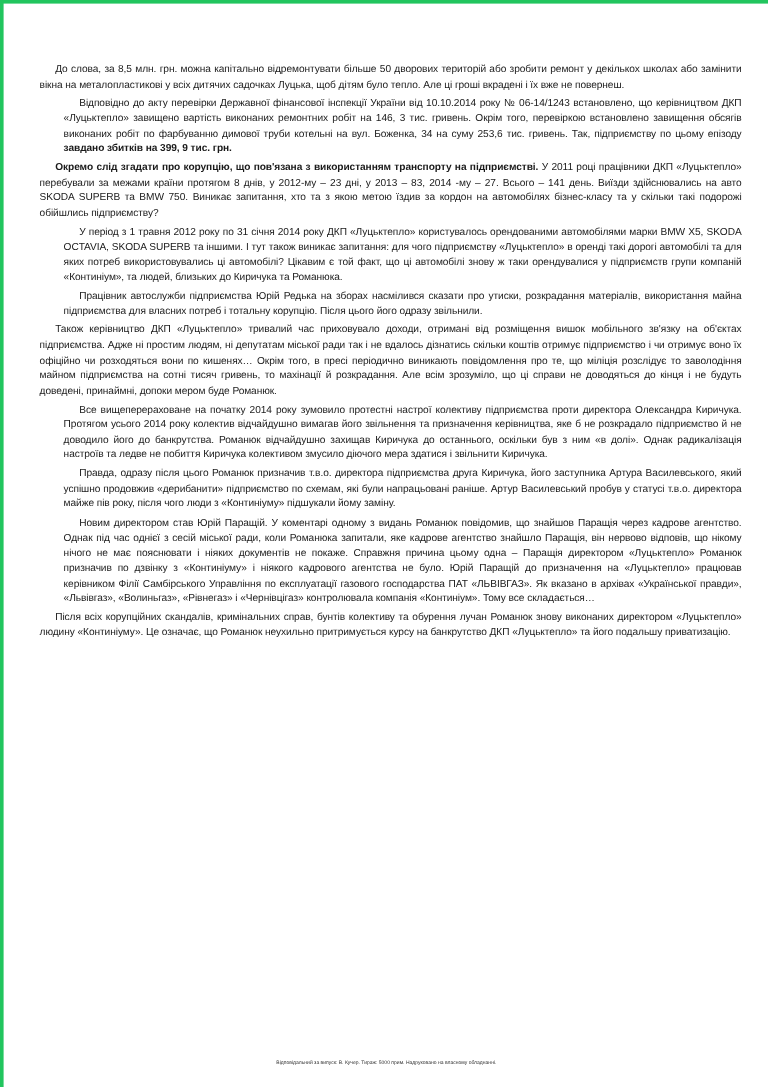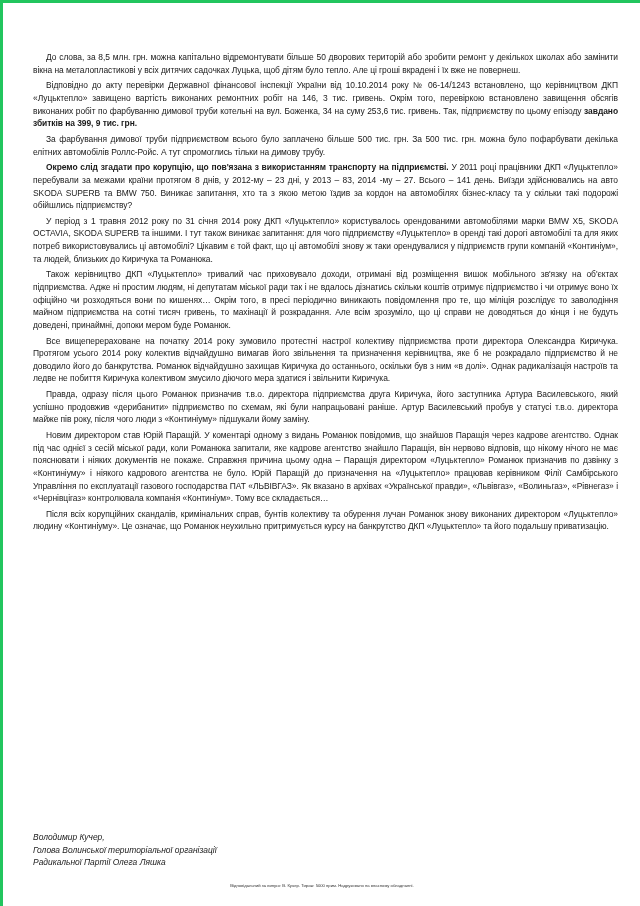--- a/index.html
+++ b/index.html
@@ -16,21 +16,21 @@
     left: 30px; top: 48px;
     width: 585px;
     font-family: "Liberation Sans", sans-serif;
     font-size: 8.45px;
     line-height: 12.6px;
     color: #1a1a1a;
     text-align: justify;
     letter-spacing: -0.05px;
   }
   .content p { margin: 0 0 3.2px 0; text-indent: 13px; }
-  .content p.gap { margin-top: 3px; }
+  .content p.gap { margin-top: 3px; margin-left: 20px; }
   .content p.noindent { text-indent: 0; }
   .content b { font-weight: bold; }
   .sign {
     position: absolute; left: 30px; top: 828px;
     font-family: "Liberation Sans", sans-serif;
     font-style: italic; font-size: 8.45px; line-height: 12.6px; color: #1a1a1a;
   }
   .sign div { white-space: nowrap; }
   .footer {
     position: absolute; left: 0; right: 0; top: 880px;
@@ -39,30 +39,25 @@
     font-size: 4.2px; color: #333;
   }
 </style>
 </head>
 <body>
 
 <div class="page">
   <div class="content">
     <p><span>До слова, за 8,5 млн. грн. можна капітально відремонтувати більше 50 дворових територій або зробити ремонт у декількох школах або замінити вікна на металопластикові у всіх дитячих садочках Луцька, щоб дітям було тепло. Але ці гроші вкрадені і їх вже не повернеш.</span></p>
     <p class="gap"><span>Відповідно до акту перевірки Державної фінансової інспекції України від 10.10.2014 року № 06-14/1243 встановлено, що керівництвом ДКП «Луцьктепло» завищено вартість виконаних ремонтних робіт на 146, 3 тис. гривень. Окрім того, перевіркою встановлено завищення обсягів виконаних робіт по фарбуванню димової труби котельні на вул. Боженка, 34 на суму 253,6 тис. гривень. Так, підприємству по цьому епізоду </span><b>завдано збитків на 399, 9 тис. грн.</b></p>
-    <p class="gap"><span>За фарбування димової труби підприємством всього було заплачено більше 500 тис. грн. За 500 тис. грн. можна було пофарбувати декілька елітних автомобілів Роллс-Ройс. А тут спромоглись тільки на димову трубу.</span></p>
     <p><b>Окремо слід згадати про корупцію, що пов'язана з використанням транспорту на підприємстві.</b><span> У 2011 році працівники ДКП «Луцьктепло» перебували за межами країни протягом 8 днів, у 2012-му – 23 дні, у 2013 – 83, 2014 -му – 27. Всього – 141 день. Виїзди здійснювались на авто SKODA SUPERB та BMW 750. Виникає запитання, хто та з якою метою їздив за кордон на автомобілях бізнес-класу та у скільки такі подорожі обійшлись підприємству?</span></p>
     <p class="gap"><span>У період з 1 травня 2012 року по 31 січня 2014 року ДКП «Луцьктепло» користувалось орендованими автомобілями марки BMW X5, SKODA OCTAVIA, SKODA SUPERB та іншими. І тут також виникає запитання: для чого підприємству «Луцьктепло» в оренді такі дорогі автомобілі та для яких потреб використовувались ці автомобілі? Цікавим є той факт, що ці автомобілі знову ж таки орендувалися у підприємств групи компаній «Континіум», та людей, близьких до Киричука та Романюка.</span></p>
+    <p class="gap"><span>Працівник автослужби підприємства Юрій Редька на зборах насмілився сказати про утиски, розкрадання матеріалів, використання майна підприємства для власних потреб і тотальну корупцію. Після цього його одразу звільнили.</span></p>
     <p><span>Також керівництво ДКП «Луцьктепло» тривалий час приховувало доходи, отримані від розміщення вишок мобільного зв'язку на об'єктах підприємства. Адже ні простим людям, ні депутатам міської ради так і не вдалось дізнатись скільки коштів отримує підприємство і чи отримує воно їх офіційно чи розходяться вони по кишенях… Окрім того, в пресі періодично виникають повідомлення про те, що міліція розслідує то заволодіння майном підприємства на сотні тисяч гривень, то махінації й розкрадання. Але всім зрозуміло, що ці справи не доводяться до кінця і не будуть доведені, принаймні, допоки мером буде Романюк.</span></p>
     <p class="gap"><span>Все вищеперераховане на початку 2014 року зумовило протестні настрої колективу підприємства проти директора Олександра Киричука. Протягом усього 2014 року колектив відчайдушно вимагав його звільнення та призначення керівництва, яке б не розкрадало підприємство й не доводило його до банкрутства. Романюк відчайдушно захищав Киричука до останнього, оскільки був з ним «в долі». Однак радикалізація настроїв та ледве не побиття Киричука колективом змусило діючого мера здатися і звільнити Киричука.</span></p>
     <p class="gap"><span>Правда, одразу після цього Романюк призначив т.в.о. директора підприємства друга Киричука, його заступника Артура Василевського, який успішно продовжив «дерибанити» підприємство по схемам, які були напрацьовані раніше. Артур Василевський пробув у статусі т.в.о. директора майже пів року, після чого люди з «Континіуму» підшукали йому заміну.</span></p>
     <p class="gap"><span>Новим директором став Юрій Паращій. У коментарі одному з видань Романюк повідомив, що знайшов Паращія через кадрове агентство. Однак під час однієї з сесій міської ради, коли Романюка запитали, яке кадрове агентство знайшло Паращія, він нервово відповів, що нікому нічого не має пояснювати і ніяких документів не покаже. Справжня причина цьому одна – Паращія директором «Луцьктепло» Романюк призначив по дзвінку з «Континіуму» і ніякого кадрового агентства не було. Юрій Паращій до призначення на «Луцьктепло» працював керівником Філії Самбірського Управління по експлуатації газового господарства ПАТ «ЛЬВІВГАЗ». Як вказано в архівах «Української правди», «Львівгаз», «Волиньгаз», «Рівнегаз» і «Чернівцігаз» контролювала компанія «Континіум». Тому все складається…</span></p>
     <p><span>Після всіх корупційних скандалів, кримінальних справ, бунтів колективу та обурення лучан Романюк знову виконаних директором «Луцьктепло» людину «Континіуму». Це означає, що Романюк неухильно притримується курсу на банкрутство ДКП «Луцьктепло» та його подальшу приватизацію.</span></p>
   </div>
 
-  <div class="sign">
-    <div>Володимир Кучер,</div>
-    <div>Голова Волинської територіальної організації</div>
-    <div>Радикальної Партії Олега Ляшка</div>
-  </div>
 
   <div class="footer">Відповідальний за випуск: В. Кучер. Тираж: 5000 прим. Надруковано на власному обладнанні.</div>
 </div>
 
 </body></html>

